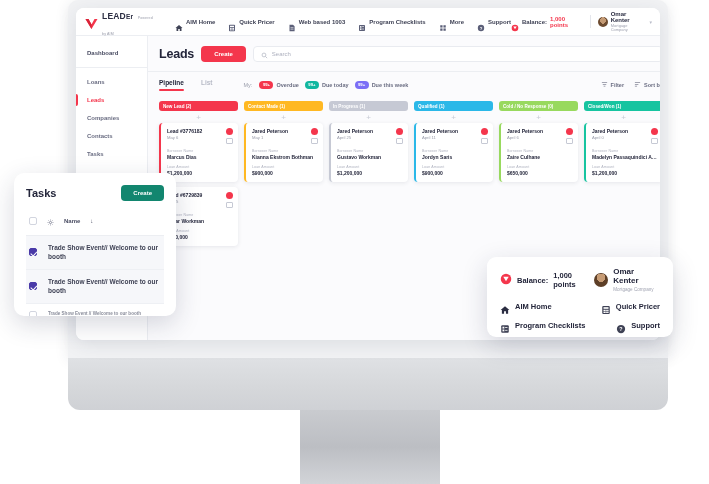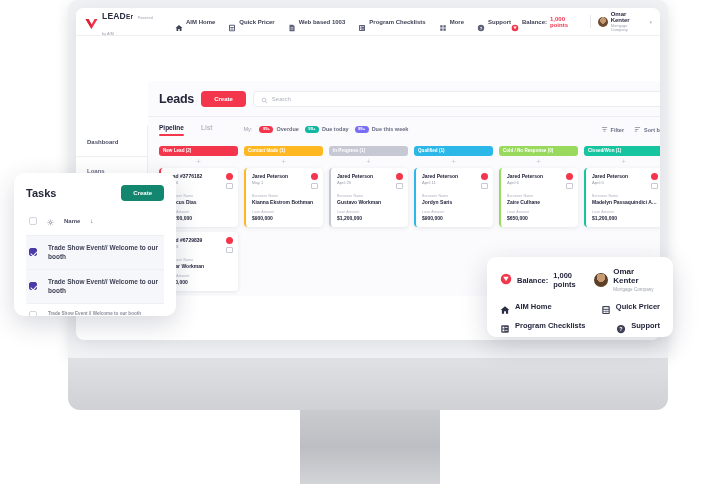--- a/index.html
+++ b/index.html
@@ -67,21 +67,21 @@
   .balance .pts { color: #f4364c; font-weight: 700; }
   .divider-v { width: 1px; height: 13px; background: #e4e6ec; }
   .user { display: flex; align-items: center; gap: 3px; }
   .avatar { width: 10px; height: 10px; border-radius: 50%; background: #7a5c3e; flex:0 0 10px;
             background: radial-gradient(circle at 50% 35%, #c49a74 0 38%, #6d4b30 39% 100%); }
   .uname { font-size: 6px; color: #2b2d42; font-weight: 600; line-height: 1.1; }
   .ucomp { font-size: 4px; color: #a0a3b1; line-height: 1.1; }
   .caret { font-size: 5px; color: #b9bcc8; margin-left: 1px; }
 
   
-  .body { display: flex; height: 304px; align-items: center; }
+  .body { display: flex; height: 304px; }
 
   .sidebar { width: 72px; flex: 0 0 72px; background: #fff; border-right: 1px solid #eceef2; padding-top: 8px; }
   .side-item { position: relative; height: 18px; display: flex; align-items: center; padding-left: 11px;
                font-size: 6px; font-weight: 600; color: #4a4d63; cursor: pointer; }
   .side-item.dim { color: #6a6d82; }
   .side-item.active { color: #f4364c; }
   .side-item.active::before { content:""; position:absolute; left:0; top:3px; width:2px; height:12px; background:#f4364c; border-radius:0 2px 2px 0; }
   .side-sep { height:1px; background:#eceef2; margin: 5px 0 5px 0; }
 
   .main { flex: 1; background: #fbfbfd; padding: 10px 9px 0 11px; position: relative; }

